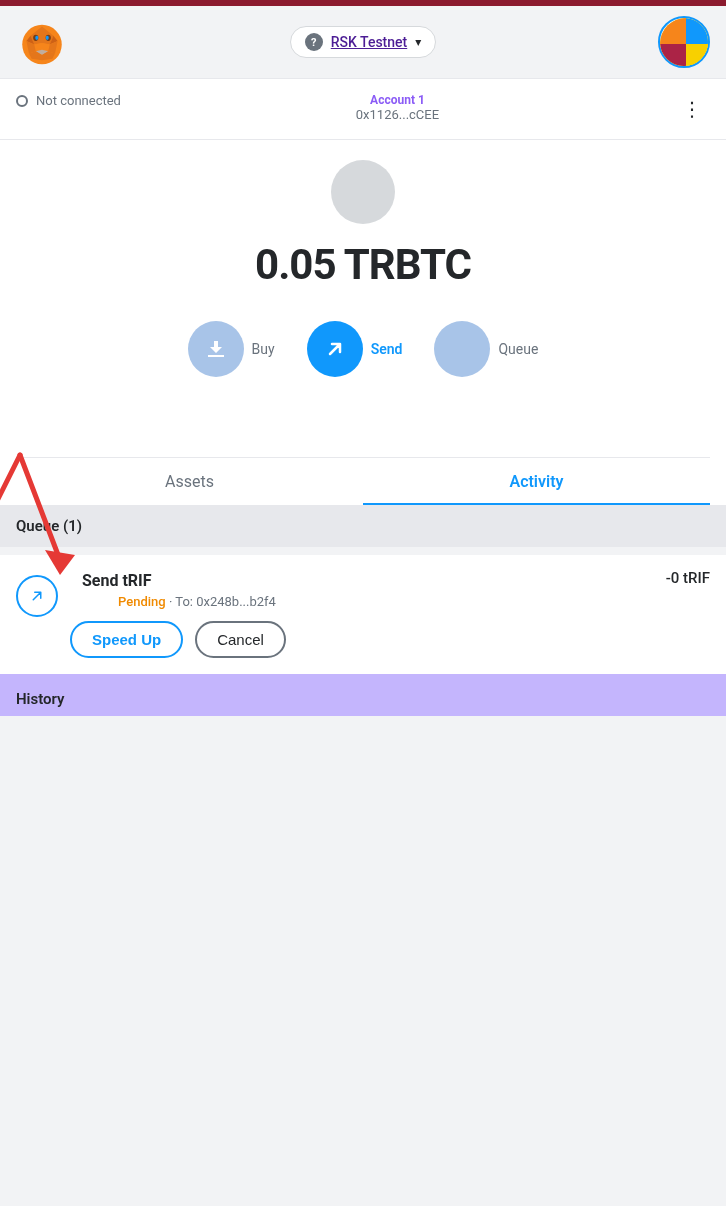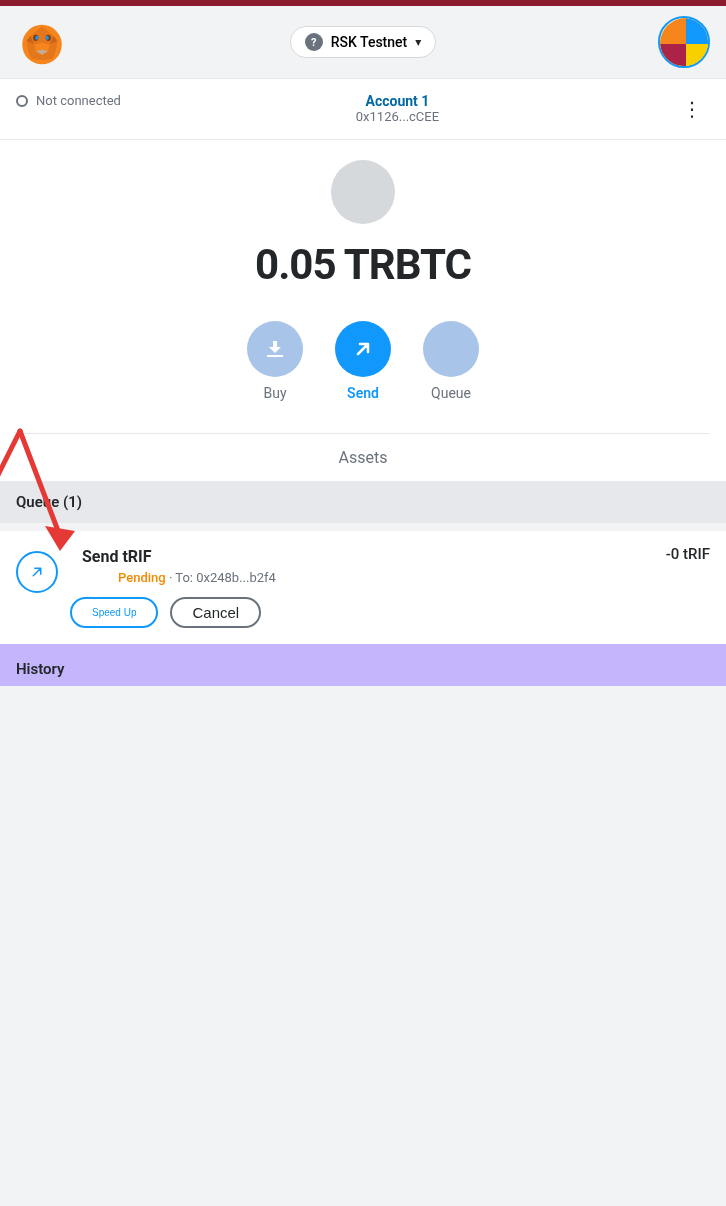--- a/index.html
+++ b/index.html
@@ -39,22 +39,23 @@
       gap: 8px;
       background: white;
       border: 1px solid #d6d9dc;
       border-radius: 20px;
       padding: 6px 14px;
       cursor: pointer;
     }
 
     .network-selector-text {
       font-size: 14px;
-      color: #000000;
+      color: #4c1d95;
       font-weight: 500;
+      text-decoration: underline;
     }
 
     .question-circle {
       width: 18px;
       height: 18px;
       border-radius: 50%;
       background: #6a737d;
       color: white;
       font-size: 11px;
       display: flex;
@@ -93,23 +94,23 @@
       border-radius: 50%;
       border: 2px solid #6a737d;
       background: white;
     }
 
     .account-center {
       text-align: center;
     }
 
     .account-name {
-      font-size: 14px;
+      font-size: 12px;
       font-weight: 700;
-      color: #0369a1;
+      color: #8b5cf6;
     }
 
     .account-address {
       font-size: 13px;
       color: #6a737d;
     }
 
     .kebab-menu {
       font-size: 20px;
       color: #24272a;
@@ -144,21 +145,21 @@
 
     .action-buttons {
       display: flex;
       gap: 32px;
       margin-bottom: 32px;
       justify-content: center;
     }
 
     .action-btn-wrap {
       display: flex;
-      flex-direction: column;
+      flex-direction: row;
       align-items: center;
       gap: 8px;
     }
 
     .action-circle {
       width: 56px;
       height: 56px;
       border-radius: 50%;
       background: #a8c4e8;
       display: flex;
@@ -185,20 +186,21 @@
     .action-label.send-label {
       color: #1098fc;
       font-weight: 600;
     }
 
     
     .tabs {
       display: flex;
       width: 100%;
       border-top: 1px solid #e7e8ec;
+      margin-top: 48px;
     }
 
     .tab {
       flex: 1;
       text-align: center;
       padding: 14px 0;
       font-size: 16px;
       color: #6a737d;
       cursor: pointer;
       position: relative;
@@ -304,22 +306,22 @@
       display: flex;
       gap: 12px;
     }
 
     .speed-up-btn {
       padding: 8px 20px;
       border-radius: 20px;
       border: 2px solid #1098fc;
       background: white;
       color: #1098fc;
-      font-size: 10px;
-      font-weight: 400;
+      font-size: 15px;
+      font-weight: 700;
       cursor: pointer;
     }
 
     .cancel-btn {
       padding: 0 20px;
       border-radius: 20px;
       border: 2px solid #6a737d;
       background: white;
       color: #24272a;
       font-size: 15px;
@@ -437,20 +439,23 @@
         </svg>
       </div>
       <span class="action-label">Queue</span>
     </div>
   </div>
 
   <div class="tabs">
     <div class="tab">
       <span>Assets</span>
     </div>
+    <div class="tab active">
+      <span>Activity</span>
+    </div>
   </div>
 </div>
 
 <div class="activity-section">
 
   <div class="queue-header">
     <span>Queue (1)</span>
   </div>
 
   <div class="tx-item">

